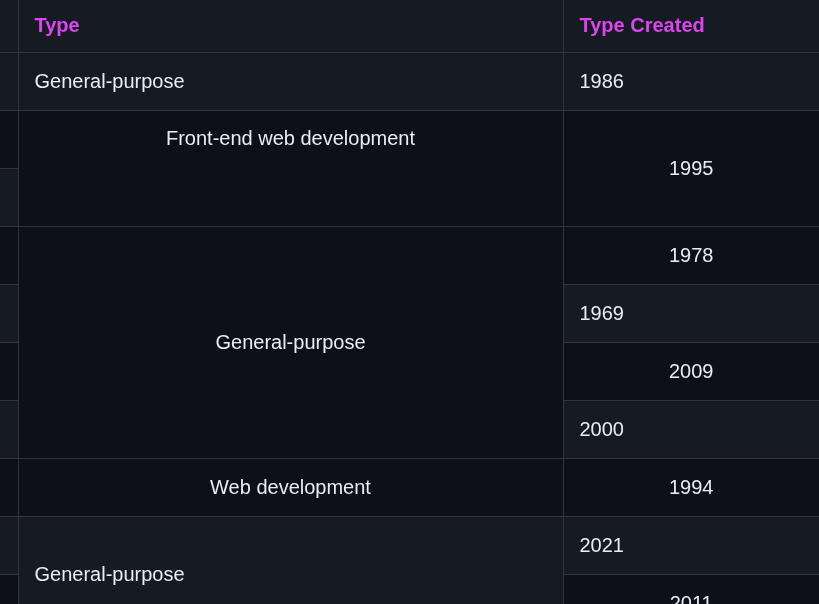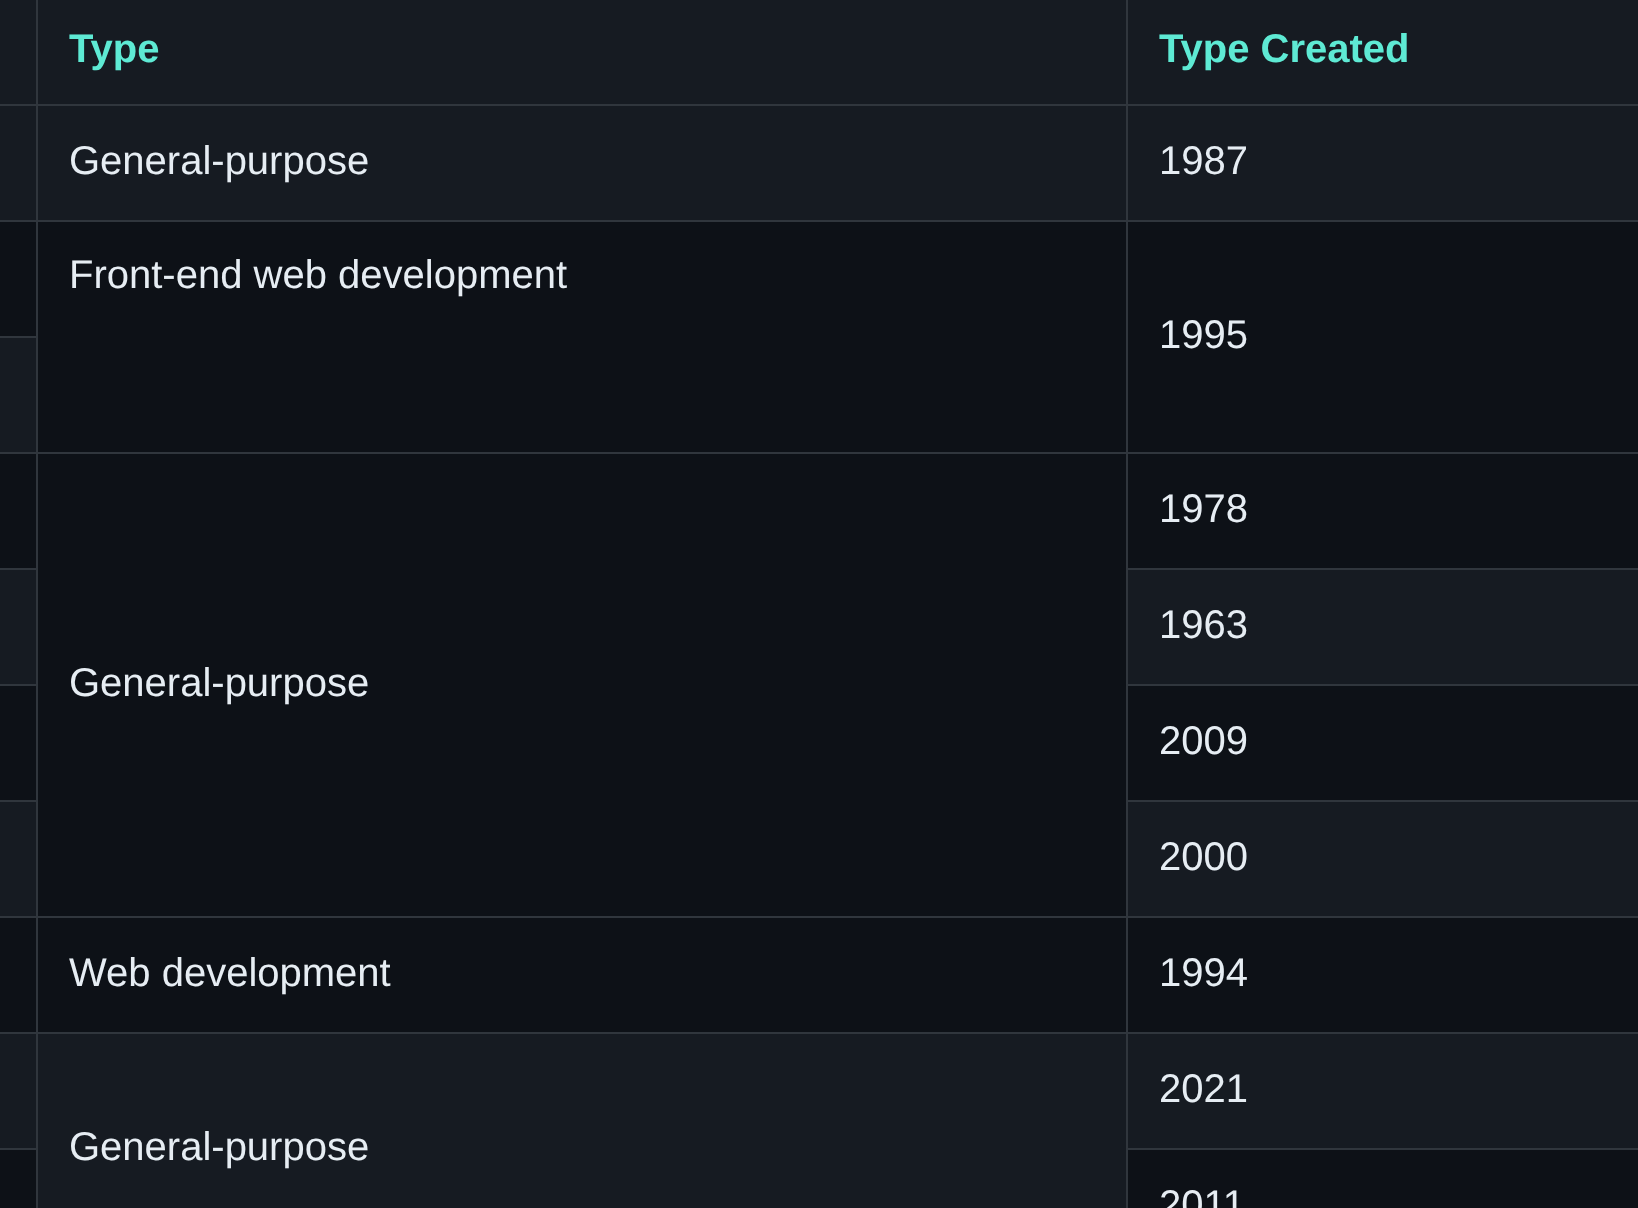--- a/index.html
+++ b/index.html
@@ -32,31 +32,32 @@
     th, td {
       border: 1px solid #30363d;
       text-align: left;
       font-size: 20px;
       vertical-align: middle;
       height: 58px;
       padding: 4px 16px;
     }
     th {
       font-weight: 700;
-      color: #5eead4;
+      color: #d946ef;
       background: #161b22;
       border-top: none;
       height: 52px;
       padding: 10px 16px;
     }
     tr.odd td {
       background: #161b22;
     }
     tr.even td {
       background: #0d1117;
+      text-align: center;
     }
     td.stub, th.stub {
       border-left: none;
       padding: 0;
     }
     .stub-even {
       background: #0d1117 !important;
     }
     .stub-odd {
       background: #161b22 !important;
@@ -82,40 +83,40 @@
       <th class="stub"></th>
       <th>Type</th>
       <th>Type Created</th>
     </tr>
   </thead>
   <tbody>
 
     <tr class="odd">
       <td class="stub stub-odd"></td>
       <td>General-purpose</td>
-      <td>1987</td>
+      <td>1986</td>
     </tr>
 
     <tr class="even">
       <td class="stub stub-even"></td>
       <td rowspan="2" style="vertical-align: top; padding-top:16px;">Front-end web development</td>
       <td rowspan="2">1995</td>
     </tr>
     <tr class="odd">
       <td class="stub stub-odd"></td>
     </tr>
 
     <tr class="even">
       <td class="stub stub-even"></td>
       <td rowspan="4">General-purpose</td>
       <td>1978</td>
     </tr>
     <tr class="odd">
       <td class="stub stub-odd"></td>
-      <td>1963</td>
+      <td>1969</td>
     </tr>
     <tr class="even">
       <td class="stub stub-even"></td>
       <td>2009</td>
     </tr>
     <tr class="odd">
       <td class="stub stub-odd"></td>
       <td>2000</td>
     </tr>
 

